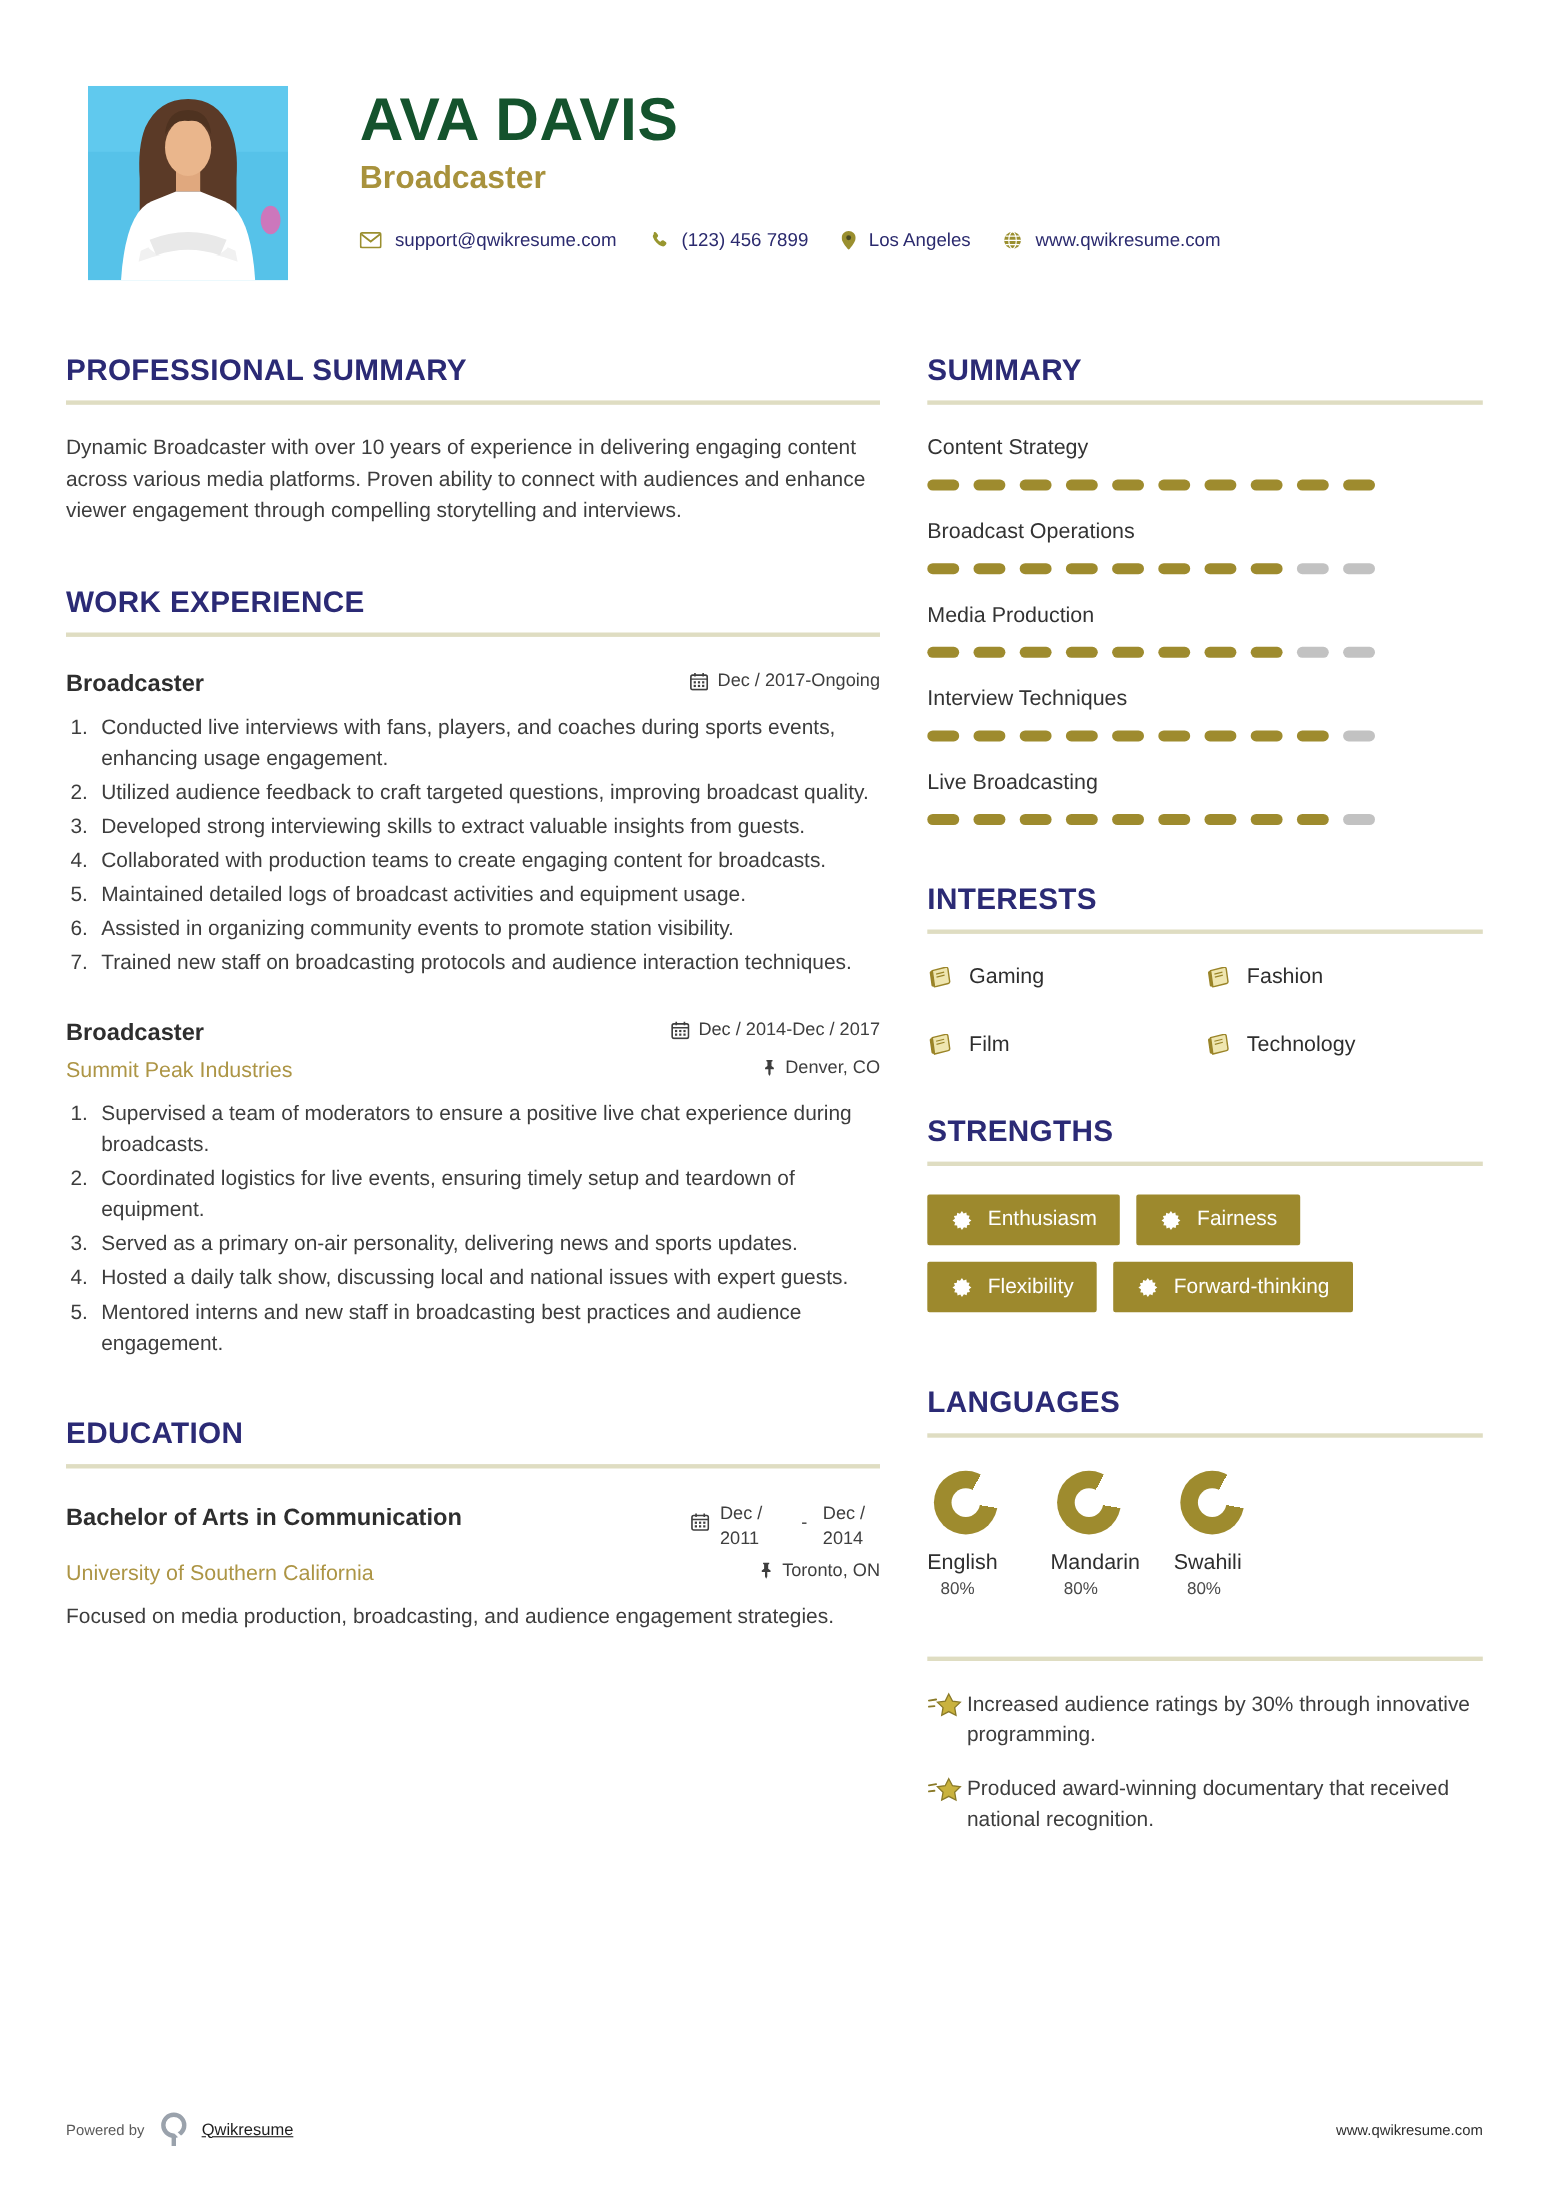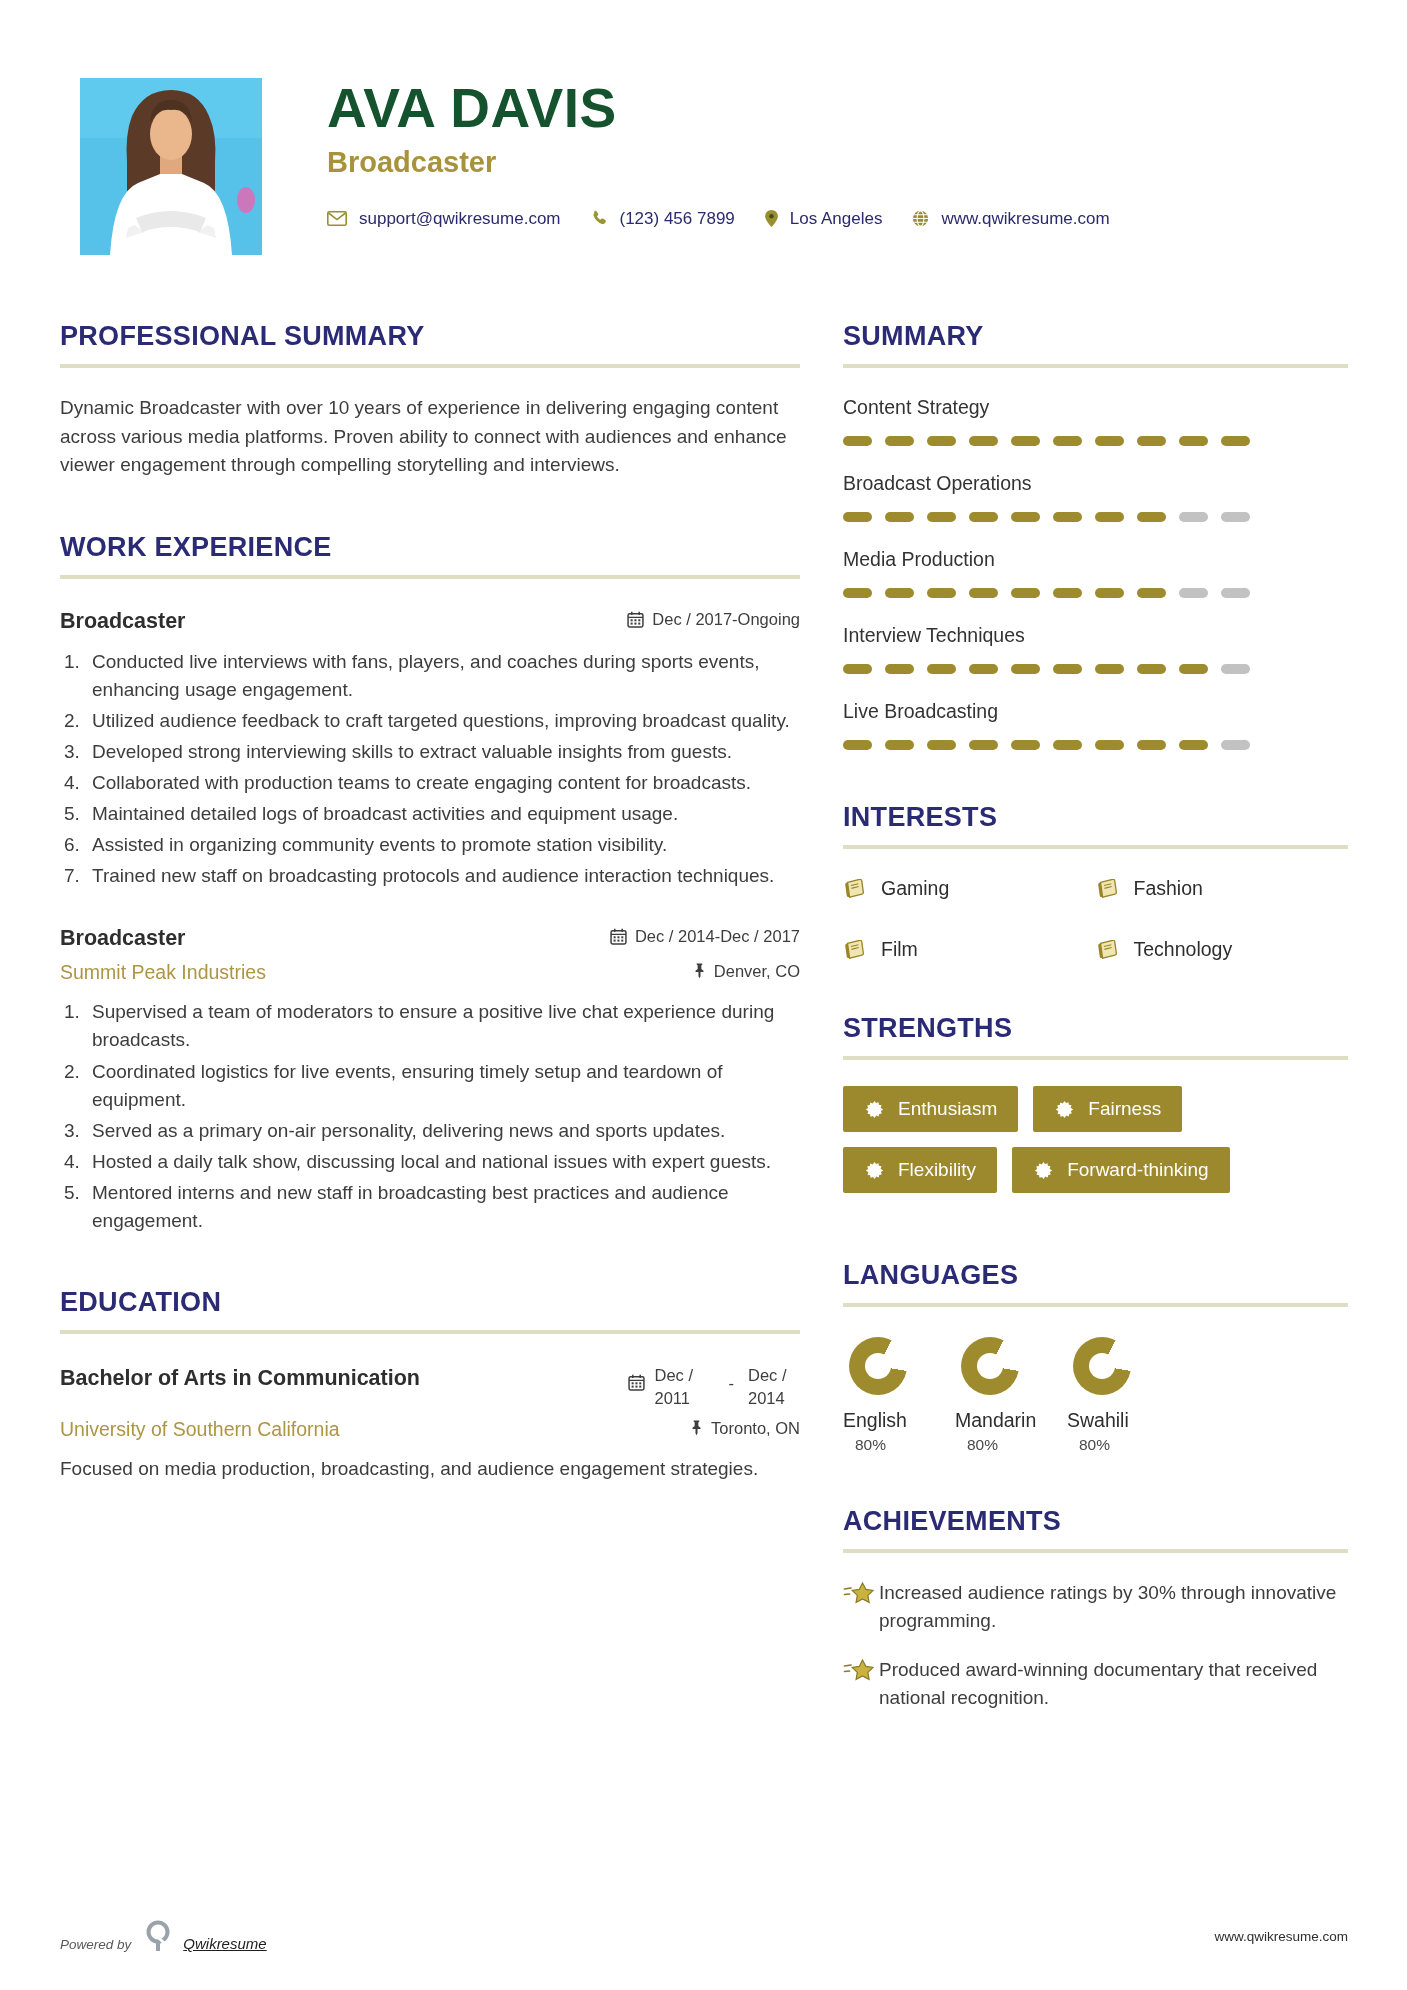--- a/index.html
+++ b/index.html
@@ -72,21 +72,21 @@
   .lang-name { margin-top:14px; font-size:19.5px; color:#2e2e2e; width:100%; }
   .lang-pct { margin-top:4px; font-size:15.5px; color:#4a4a4a; width:100%; padding-left:12px; }
 
   .achievements { margin-top:26px; }
   .ach { display:flex; margin-bottom:22px; }
   .ach .aicon { flex:0 0 36px; margin-top:2px; }
   .ach-text { font-size:19px; line-height:1.45; color:#3d3d3d; }
 
   
   .footer { position:absolute; left:60px; right:59px; bottom:38px; display:flex; justify-content:space-between; align-items:center; }
-  .powered { display:flex; align-items:flex-end; font-size:13.5px; color:#5a5a5a;font-style:italic; }
+  .powered { display:flex; align-items:center; font-size:13.5px; color:#5a5a5a; }
   .powered .qlogo { margin:0 10px 0 14px; display:inline-flex; }
   .brand-link { color:#1e1e1e; font-size:15px; font-weight:500; text-decoration:underline; }
   .site-link { font-size:13.5px; color:#2e2e2e; }
 </style>
 </head>
 <body>
 
 <div class="page">
 
   <header class="header">
@@ -509,21 +509,20 @@
                   <div class="arc-hole"></div>
                 </div>
               </div>
     <div class="lang-name">Swahili</div>
     <div class="lang-pct">80%</div>
   </div>
 </div>
       </section>
 
       <section class="block">
-        <h2 class="sec">ACHIEVEMENTS</h2>
         <div class="rule"></div>
         <div class="achievements" id="achievements">
   <div class="ach">
     <span class="aicon star-slot">
   <svg width="32" height="28" viewBox="0 0 32 28">
                   <g stroke="#8a7a28" stroke-width="1.7" stroke-linecap="round">
                     <line x1="1.5" y1="8" x2="8" y2="7"></line>
                     <line x1="1.5" y1="13.5" x2="6.5" y2="13"></line>
                   </g>
                   <path d="M19.5 2l3.4 6.4 7.1 1-5.1 5 1.2 7-6.6-3.4-6.4 3.4 1.2-7-5.1-5 7.1-1z" fill="#c9b23e" stroke="#8a7a28" stroke-width="1.2"></path>

